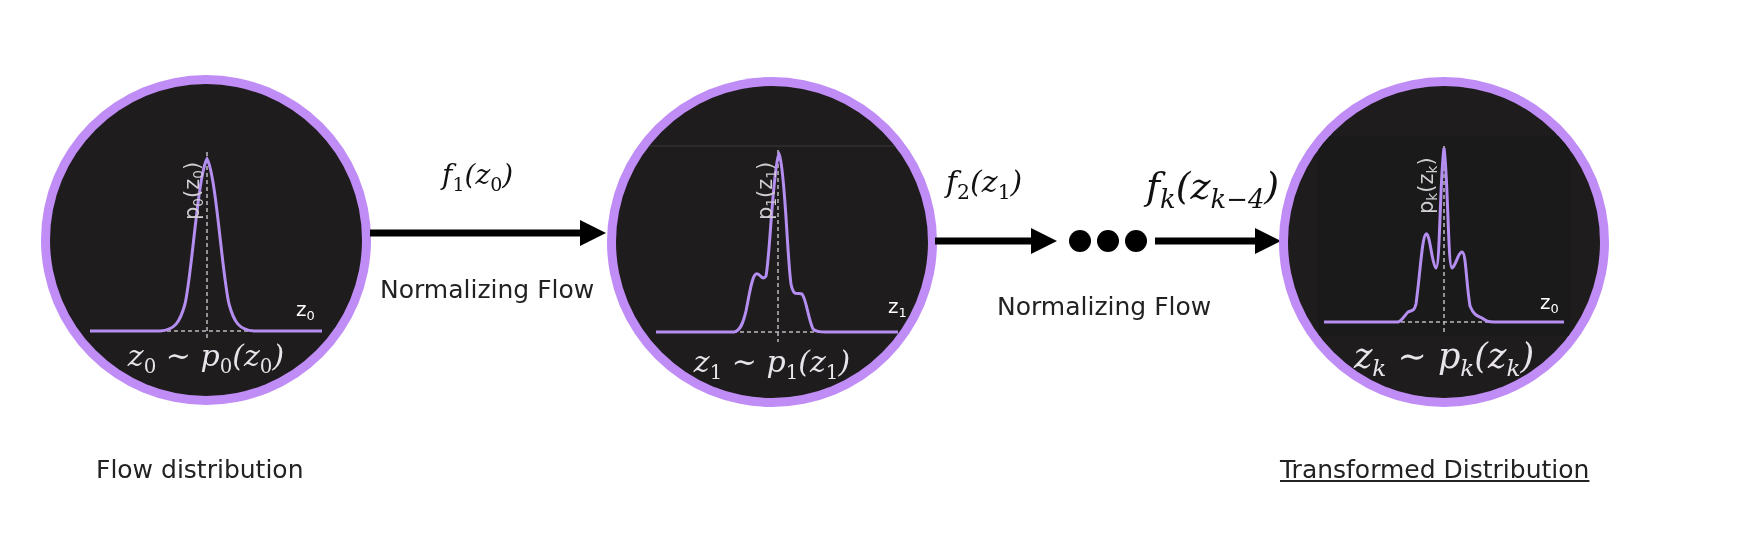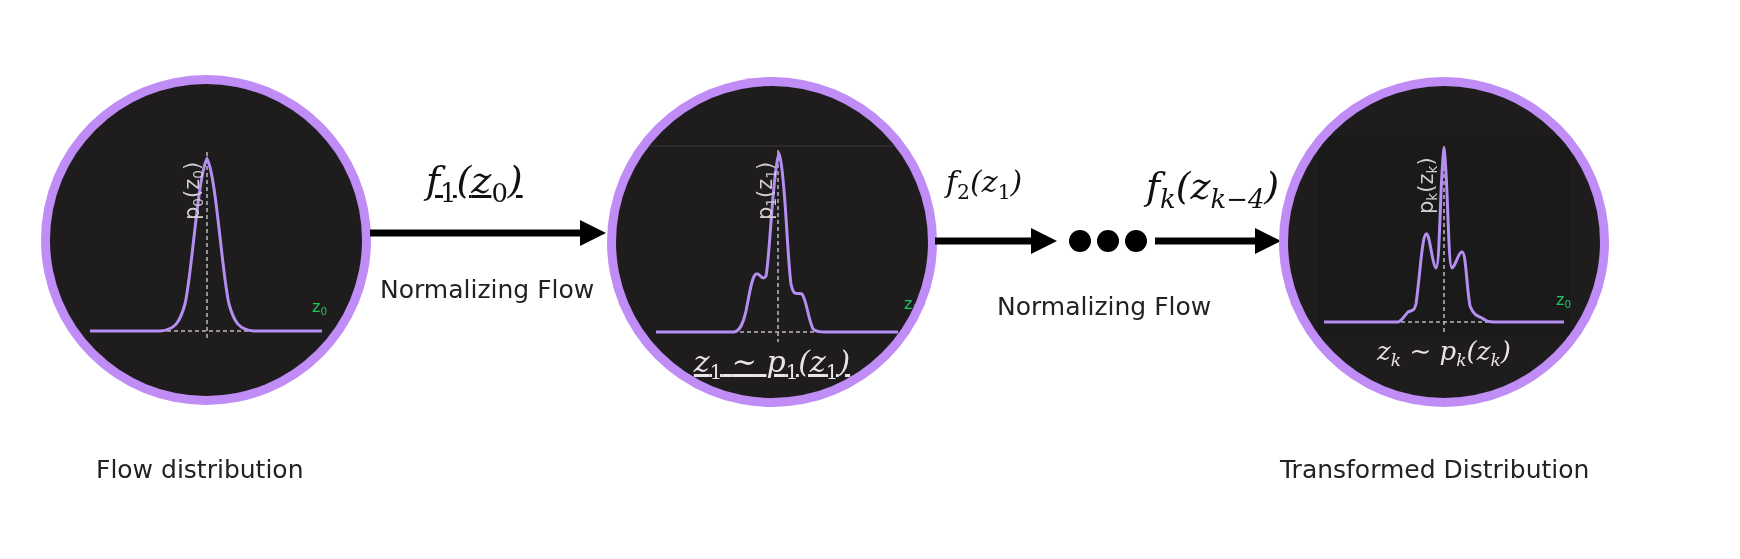--- a/index.html
+++ b/index.html
@@ -10,21 +10,21 @@
     .node-inner { position: absolute; left: 9px; top: 9px; width: 312px; height: 312px;
                   border-radius: 50%; background: #1e1c1d; overflow: hidden; }
     .node svg { position: absolute; left: 0; top: 0; }
     .math { font-family: "DejaVu Serif", serif; font-style: italic; color: #111; position: absolute; white-space: nowrap; }
     .math sub { font-style: normal; font-size: 68%; vertical-align: -0.35em; }
     .math .ksub { font-style: italic; }
     .caption { position: absolute; font-family: "DejaVu Sans", sans-serif; color: #222; font-size: 25px; white-space: nowrap; }
     .inner-formula { position: absolute; font-family: "DejaVu Serif", serif; font-style: italic;
                      color: #e8e4ea; font-size: 30px; white-space: nowrap; text-align: center; width: 312px; left: 0; }
     .inner-formula sub { font-style: normal; font-size: 66%; vertical-align: -0.35em; }
-    .axis-label { position: absolute; font-family: "DejaVu Sans", sans-serif; color: #22c55e; font-size: 16px; margin-left: 16px; }
+    .axis-label { position: absolute; font-family: "DejaVu Sans", sans-serif; color: #ffffff; font-size: 20px; }
     .axis-label sub { font-size: 65%; vertical-align: -0.3em; }
     .ylabel { position: absolute; font-family: "DejaVu Sans", sans-serif; color: #d0ccd2; font-size: 21px;
               transform: rotate(-90deg); transform-origin: left top; white-space: nowrap; }
     .ylabel sub { font-size: 65%; vertical-align: -0.3em; }
     .connector { position: absolute; }
   </style>
 </head>
 <body>
 
 <div class="node" style="left:41px; top:75px;">
@@ -33,48 +33,53 @@
       <line x1="40" y1="247" x2="272" y2="247" stroke="#bdb8c0" stroke-width="1.5" stroke-dasharray="4,3"></line>
       <line x1="157" y1="68" x2="157" y2="256" stroke="#bdb8c0" stroke-width="1.5" stroke-dasharray="4,3"></line>
       <path d="M40,247 L110,247 C125,246 130,238 135,220 C142,190 148,90 157,75 C166,90 172,190 179,220 C184,238 189,246 204,247 L272,247" fill="none" stroke="#b48ef0" stroke-width="3"></path>
     </svg>
     <div class="ylabel" style="left:130px; top:136px;">
       <span>p</span><sub>0</sub>(<span>z</span><sub>0</sub>)
     </div>
     <div class="axis-label" style="left:246px; top:213px;">
       <span>z</span><sub>0</sub>
     </div>
+    <div class="inner-formula" style="top:254px;">
+      <span>z</span><sub>0</sub>
+      <span style="font-style:normal;">∼</span>
+      <span>p</span><sub>0</sub>(<span>z</span><sub>0</sub>)
+    </div>
   </div>
 </div>
 <div class="caption" style="left:96px; top:455px;">Flow distribution</div>
 
 <svg class="connector" width="240" height="30" style="left:370px; top:218px;">
   <line x1="0" y1="15" x2="215" y2="15" stroke="#000" stroke-width="7"></line>
   <polygon points="210,2 236,15 210,28" fill="#000"></polygon>
 </svg>
-<div class="math" style="left:426px; top:158px; font-size:38px;text-decoration:underline;">
+<div class="math" style="left:442px; top:158px; font-size:28px;">
   <span>f</span><sub>1</sub>(<span>z</span><sub>0</sub>)
 </div>
 <div class="caption" style="left:380px; top:275px;">Normalizing Flow</div>
 
 <div class="node" style="left:607px; top:77px;">
   <div class="node-inner">
     <svg width="312" height="312">
       <line x1="30" y1="60" x2="290" y2="60" stroke="#3a383a" stroke-width="1"></line>
       <line x1="40" y1="246" x2="282" y2="246" stroke="#bdb8c0" stroke-width="1.5" stroke-dasharray="4,3"></line>
       <line x1="162" y1="64" x2="162" y2="256" stroke="#bdb8c0" stroke-width="1.5" stroke-dasharray="4,3"></line>
       <path d="M40,246 L118,246 C124,245 127,238 130,225 C134,205 136,190 140,188 C144,186 146,196 150,190 C154,170 157,80 163,68 C169,80 171,170 175,198 C178,212 181,206 186,208 C190,212 192,232 197,243 C200,246 204,246 210,246 L282,246" fill="none" stroke="#b48ef0" stroke-width="3"></path>
     </svg>
     <div class="ylabel" style="left:137px; top:134px;">
       <span>p</span><sub>1</sub>(<span>z</span><sub>1</sub>)
     </div>
     <div class="axis-label" style="left:272px; top:208px;">
       <span>z</span><sub>1</sub>
     </div>
-    <div class="inner-formula" style="top:258px;text-decoration:underline;">
+    <div class="inner-formula" style="top:258px;">
       <span>z</span><sub>1</sub>
       <span style="font-style:normal;">∼</span>
       <span>p</span><sub>1</sub>(<span>z</span><sub>1</sub>)
     </div>
   </div>
 </div>
 
 <svg class="connector" width="125" height="30" style="left:935px; top:226px;">
   <line x1="0" y1="15" x2="100" y2="15" stroke="#000" stroke-width="7"></line>
   <polygon points="96,2 122,15 96,28" fill="#000"></polygon>
@@ -104,20 +109,20 @@
       <line x1="36" y1="236" x2="276" y2="236" stroke="#bdb8c0" stroke-width="1.5" stroke-dasharray="4,3"></line>
       <line x1="156" y1="60" x2="156" y2="246" stroke="#bdb8c0" stroke-width="1.5" stroke-dasharray="4,3"></line>
       <path d="M36,236 L110,236 C114,235 116,230 120,226 C124,224 126,226 128,218 C132,190 134,150 138,148 C142,146 144,180 148,182 C152,182 152,90 156,62 C160,90 160,182 164,182 C168,180 170,166 174,166 C178,166 178,196 182,220 C186,230 190,230 194,232 C198,235 200,236 206,236 L276,236" fill="none" stroke="#b48ef0" stroke-width="3"></path>
     </svg>
     <div class="ylabel" style="left:126px; top:128px;">
       <span>p</span><sub>k</sub>(<span>z</span><sub>k</sub>)
     </div>
     <div class="axis-label" style="left:252px; top:204px;">
       <span>z</span><sub>0</sub>
     </div>
-    <div class="inner-formula" style="top:250px; font-size:26px;">
+    <div class="inner-formula" style="top:250px; font-size:35px;">
       <span>z</span><sub style="font-style:italic;">k</sub>
       <span style="font-style:normal;">∼</span>
       <span>p</span><sub style="font-style:italic;">k</sub>(<span>z</span><sub style="font-style:italic;">k</sub>)
     </div>
   </div>
 </div>
-<div class="caption" style="left:1280px; top:455px;">Transformed Distribution</div>
+<div class="caption" style="left:1280px; top:455px;text-decoration:underline;">Transformed Distribution</div>
 
 </body></html>

